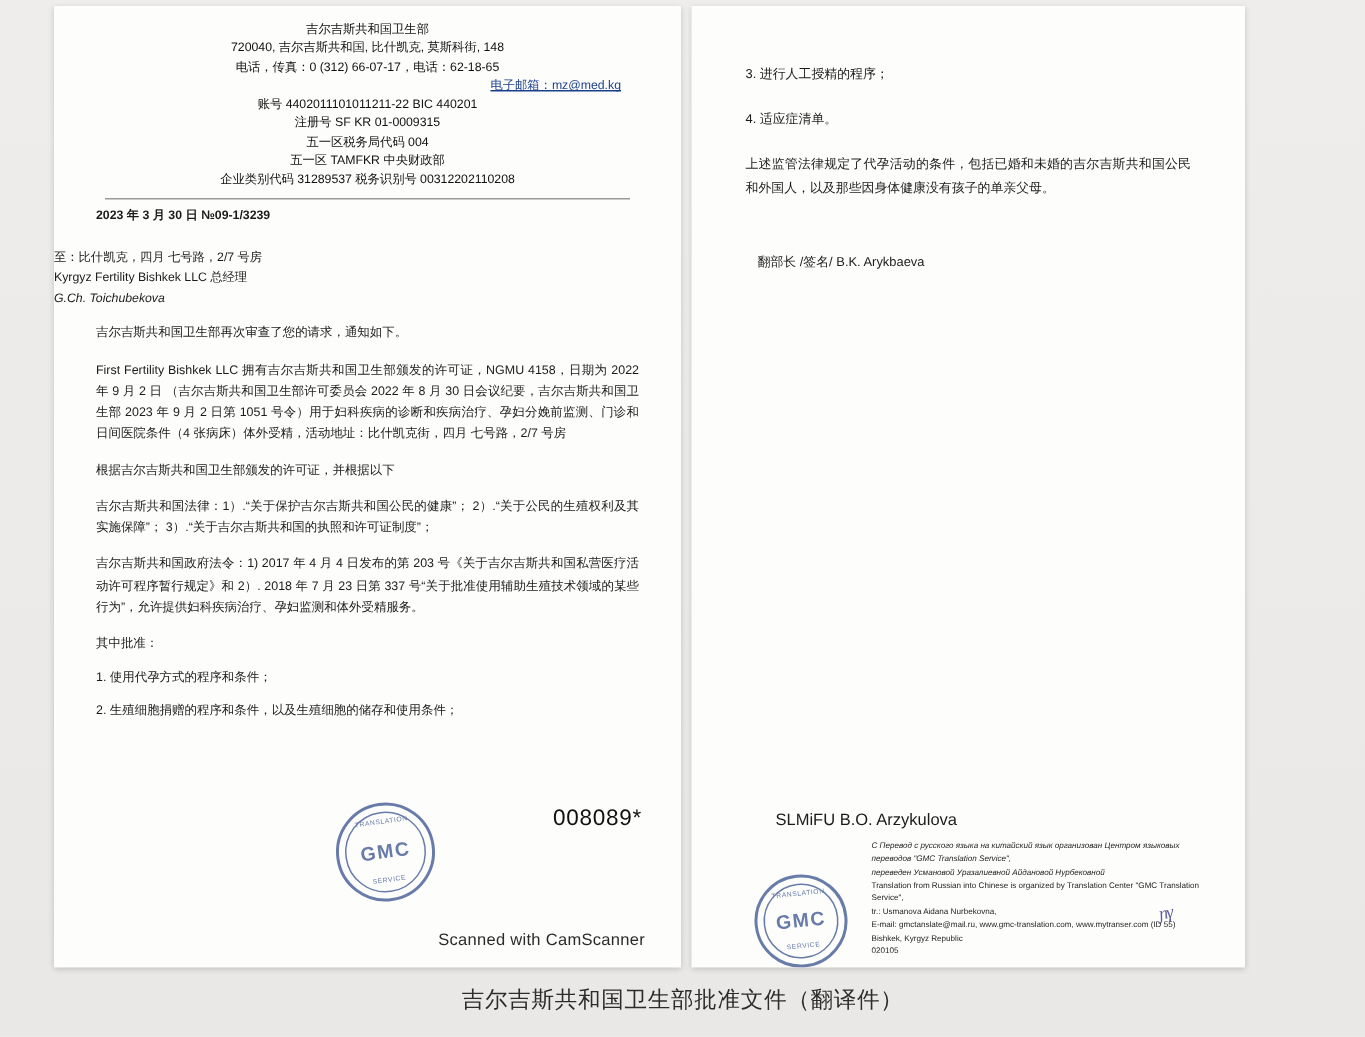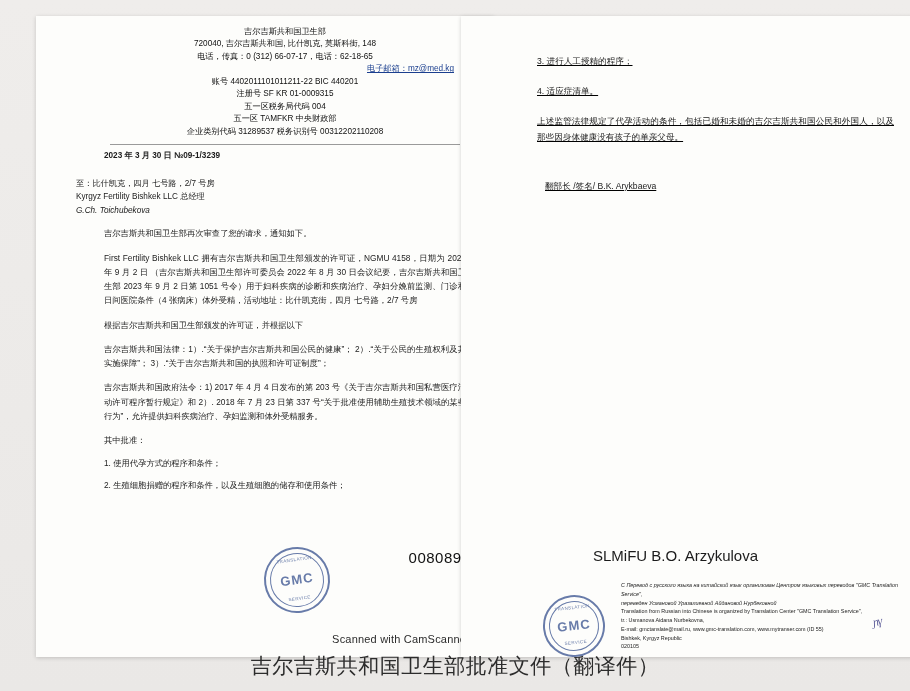--- a/index.html
+++ b/index.html
@@ -14,36 +14,34 @@
     overflow: hidden;
   }
   .stage {
     position: relative;
     width: 910px;
     height: 691px;
     background: linear-gradient(180deg,#efedeb 0%, #eae8e6 100%);
   }
   .page {
     position: absolute;
-    top: 16px;
+    top: 4px;
     background: #fdfdfb;
     box-shadow: 0 1px 4px rgba(0,0,0,0.18);
     overflow: hidden;
-    padding-left: 40px;
   }
   .page-left {
     left: 36px;
     width: 418px;
     height: 641px;
   }
   .page-right {
     left: 461px;
-    width: 429px;
+    width: 369px;
     height: 641px;
-    text-decoration: underline;
   }
   .paper-inner {
     position: relative;
     width: 100%;
     height: 100%;
     font-size: 8.3px;
     color: #1b1b1b;
     line-height: 1.5;
   }
 
@@ -163,22 +161,21 @@
     line-height: 1.85;
   }
   .sign-1 {
     margin: 34px 0 0 44px;
     font-size: 8.6px;
   }
   .sign-2 {
     position: absolute;
     left: 56px;
     bottom: 128px;
-    font-size: 15px;
-    margin-left: 36px;
+    font-size: 11px;
   }
   .cert-block {
     position: absolute;
     left: 120px;
     bottom: 44px;
     right: 26px;
     font-size: 5.4px;
     line-height: 1.62;
     color: #1d1d1d;
   }
@@ -206,21 +203,21 @@
   
   .caption {
     position: absolute;
     left: 0;
     right: 0;
     bottom: 0;
     height: 50px;
     display: flex;
     align-items: center;
     justify-content: center;
-    font-size: 21px;
+    font-size: 15px;
     color: #2c2c2c;
     letter-spacing: 0.5px;
   }
 </style>
 </head>
 <body>
 
 <div class="stage">
 
   <div class="page page-left">

